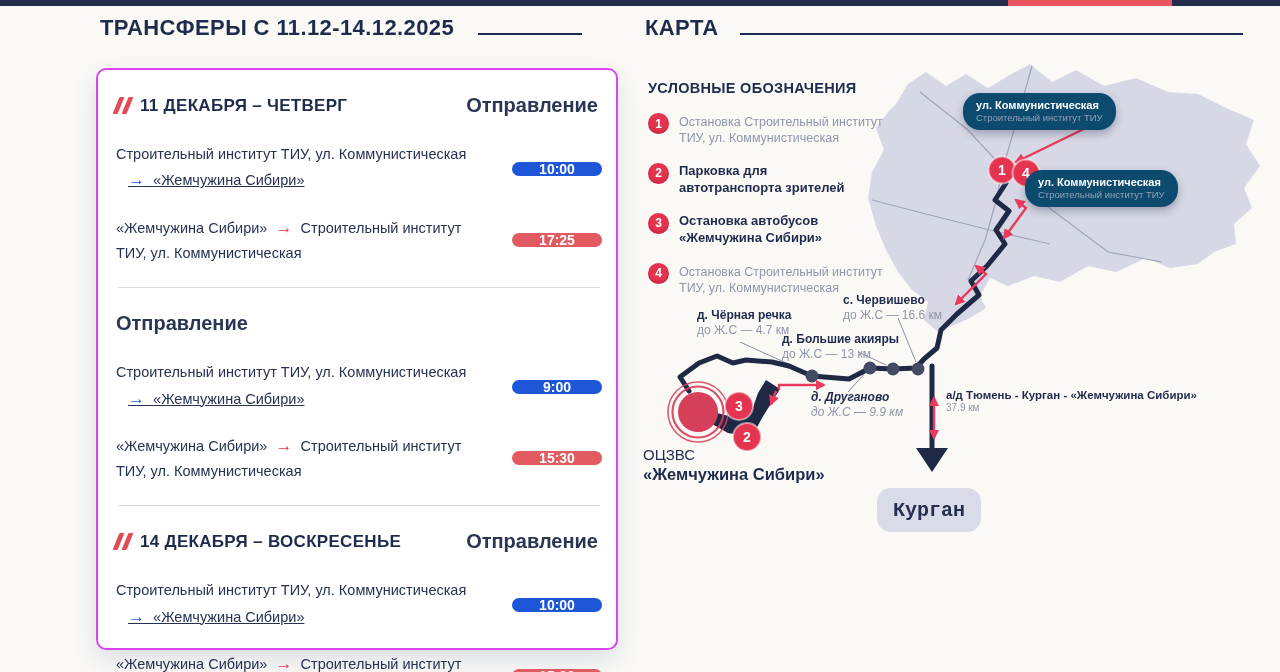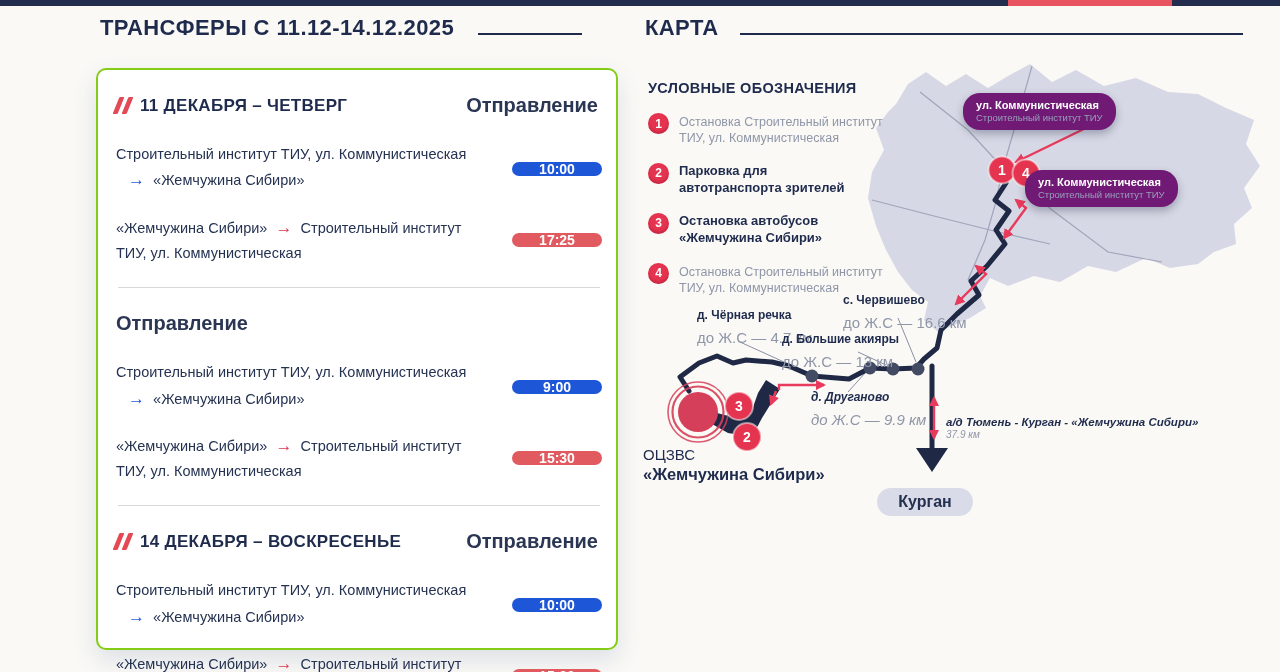--- a/index.html
+++ b/index.html
@@ -14,36 +14,36 @@
   }
   .page-title {
     position:absolute; font-size:22px; font-weight:800; letter-spacing:.4px;
     color:#1f2b4d; white-space:nowrap;
   }
   .rule { position:absolute; height:0; border-top:2px solid #1f2b4d; }
 
   
   .card {
     position:absolute; left:96px; top:68px; width:522px; height:582px;
-    background:#ffffff; border:2px solid #84cc16; border-radius:10px;
+    background:#ffffff; border:2px solid #d946ef; border-radius:10px;
     box-shadow:0 10px 24px rgba(45,70,130,.14);
     padding:24px 14px 0 18px;
   }
   .day-header { display:flex; justify-content:space-between; align-items:center; margin-bottom:26px; }
   .day-title-wrap { display:flex; align-items:center; gap:10px; }
   .slashes { display:flex; gap:4px; }
   .slashes i { display:block; width:5px; height:17px; background:#e44a56; transform:skewX(-22deg); border-radius:1px; }
   .day-title { font-size:17px; font-weight:800; letter-spacing:.3px; color:#1f2b4d; }
   .departure { font-size:20px; font-weight:600; color:#2a3653; padding-right:4px; }
   .route-row { display:flex; justify-content:space-between; align-items:center; margin-bottom:20px; }
   .route-text { width:372px; font-size:14.5px; font-weight:500; line-height:1.62; color:#253252; }
   .arrow { font-weight:700; font-size:17px; }
   .arrow.blue { color:#1d57d8; }
   .arrow.red { color:#e0344e; }
-  .indent { padding-left:12px; }
+  .indent { padding-left:12px;text-decoration:underline; }
   .pill {
     min-width:90px; height:14px; border-radius:14px; display:flex;
     align-items:center; justify-content:center;
     color:#fff; font-size:14px; font-weight:700;
   }
   .pill.blue { background:#1d57d8; }
   .pill.red  { background:#e05a5f; }
   .divider { border-top:1px solid #d8d8d8; margin:22px 2px 24px 2px; }
 
   
@@ -56,50 +56,51 @@
   .legend-num {
     flex:0 0 21px; width:21px; height:21px; border-radius:50%;
     background:#e5344f; color:#fff; font-size:12px; font-weight:700;
     display:flex; align-items:center; justify-content:center; margin-top:1px;
     box-shadow:inset 0 -2px 3px rgba(140,10,40,.35);
   }
   .legend-bold { font-size:13px; font-weight:700; color:#1f2b4d; line-height:1.35; max-width:215px; }
   .legend-sub { font-size:12.5px; font-weight:400; color:#8f96a8; line-height:1.3; max-width:220px; margin-top:2px; }
 
   .street-label {
-    position:absolute; background:#701a75; border-radius:17px;
+    position:absolute; background:#0c4a6e; border-radius:17px;
     padding:6px 13px 7px 13px; white-space:nowrap;
     box-shadow:0 4px 9px rgba(20,30,60,.3);
   }
   .street-label .t1 { font-size:11px; font-weight:700; color:#ffffff; }
   .street-label .t2 { font-size:9.5px; font-weight:400; color:#97a0ba; margin-top:1px; }
   .sl1 { left:333px; top:33px; }
   .sl2 { left:395px; top:110px; }
 
   .stop-label { position:absolute; white-space:nowrap; }
   .stop-name { font-size:12px; font-weight:700; color:#1f2b4d; }
-  .stop-dist { font-size:15px; font-weight:500; color:#8f96a8; margin-top:7px; }
+  .stop-dist { font-size:12px; font-weight:500; color:#8f96a8; margin-top:1px; }
   .st0 { left:213px; top:233px; }
   .st1 { left:67px;  top:248px; }
   .st2 { left:152px; top:272px; }
   .st3 { left:181px; top:330px;font-style:italic; }
 
-  .road-label { position:absolute; left:316px; top:356px; white-space:nowrap;font-style:italic; }
+  .road-label { position:absolute; left:316px; top:329px; white-space:nowrap; }
   .road-label .t1 { font-size:11.5px; font-weight:700; color:#1f2b4d; }
   .road-label .t2 { font-size:10px; font-weight:500; color:#8f96a8; margin-top:1px; }
 
   .resort-label { position:absolute; left:13px; top:386px; white-space:nowrap; }
   .resort-label .t1 { font-size:15px; font-weight:500; color:#1f2b4d; }
   .resort-label .t2 { font-size:16.5px; font-weight:800; color:#1f2b4d; margin-top:2px; }
 
   .kurgan-pill {
-    position:absolute; left:247px; top:428px; min-width:96px; height:28px;
+    position:absolute; left:247px; top:428px; min-width:96px; height:44px;
     background:#d9dbe9; border-radius:14px; display:flex; align-items:center;
-    justify-content:center; font-size:16px; font-weight:800; color:#252f4e;
+    justify-content:center; font-size:20px; font-weight:800; color:#252f4e;
     padding:0 16px;
+    font-family:Liberation Mono, monospace;
   }
 </style>
 </head>
 <body>
 
 <div class="topbar"></div>
 
 <div class="page-title" style="left:100px; top:15px;">ТРАНСФЕРЫ С 11.12-14.12.2025</div>
 <div class="rule" style="left:478px; top:33px; width:104px;"></div>
 

